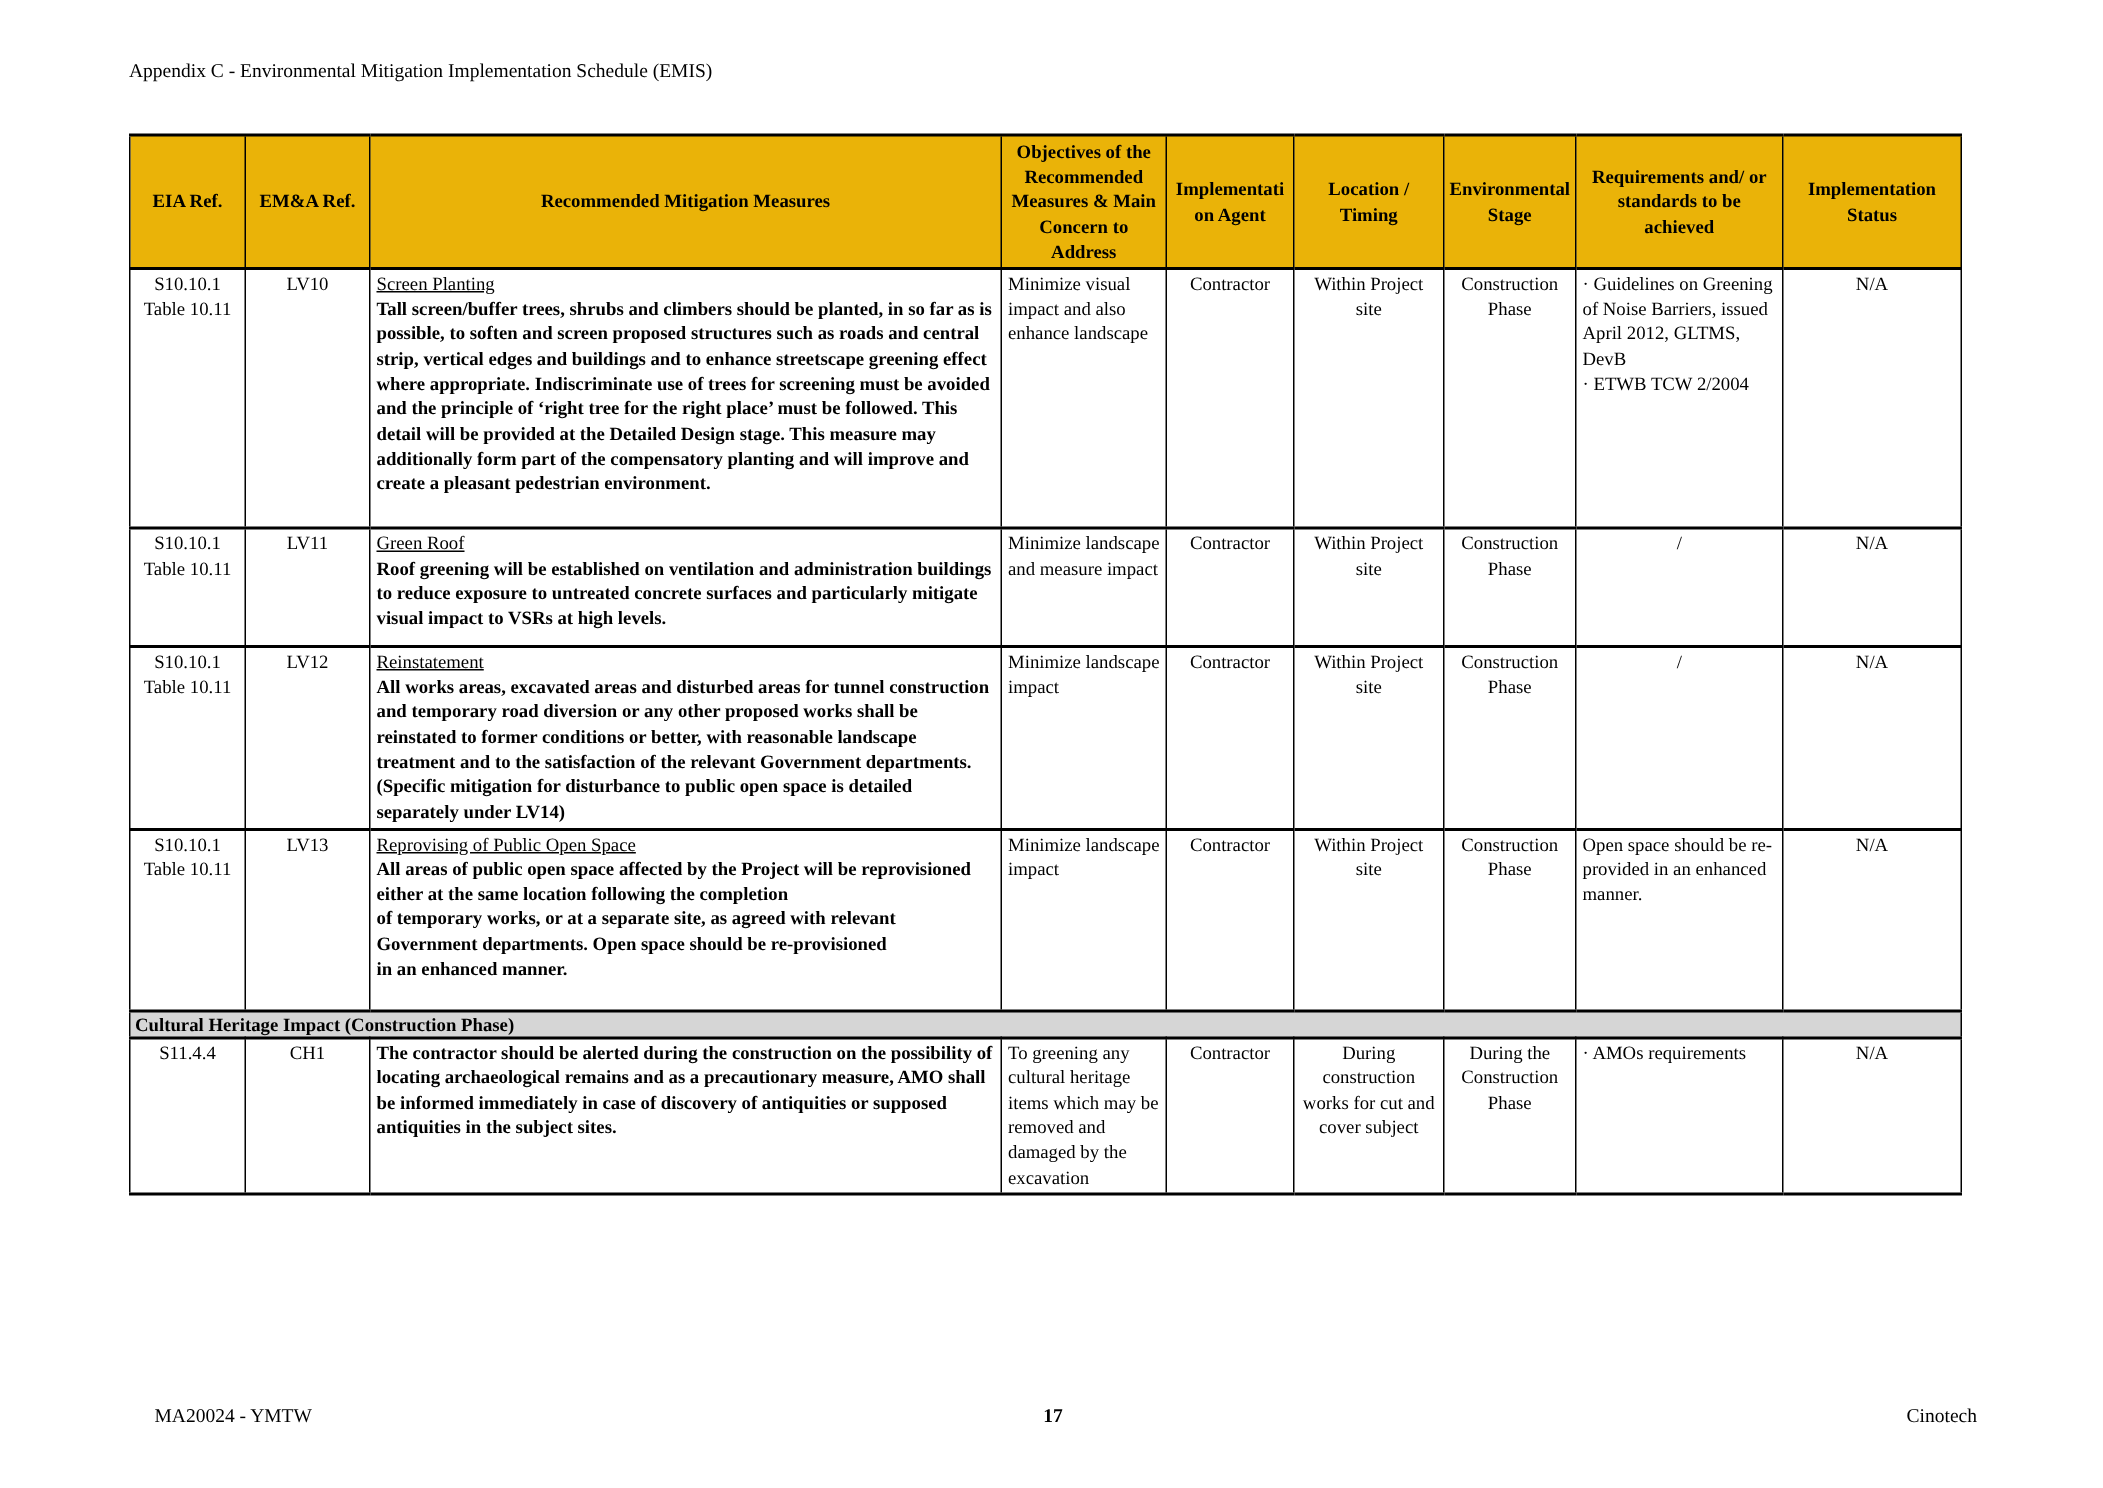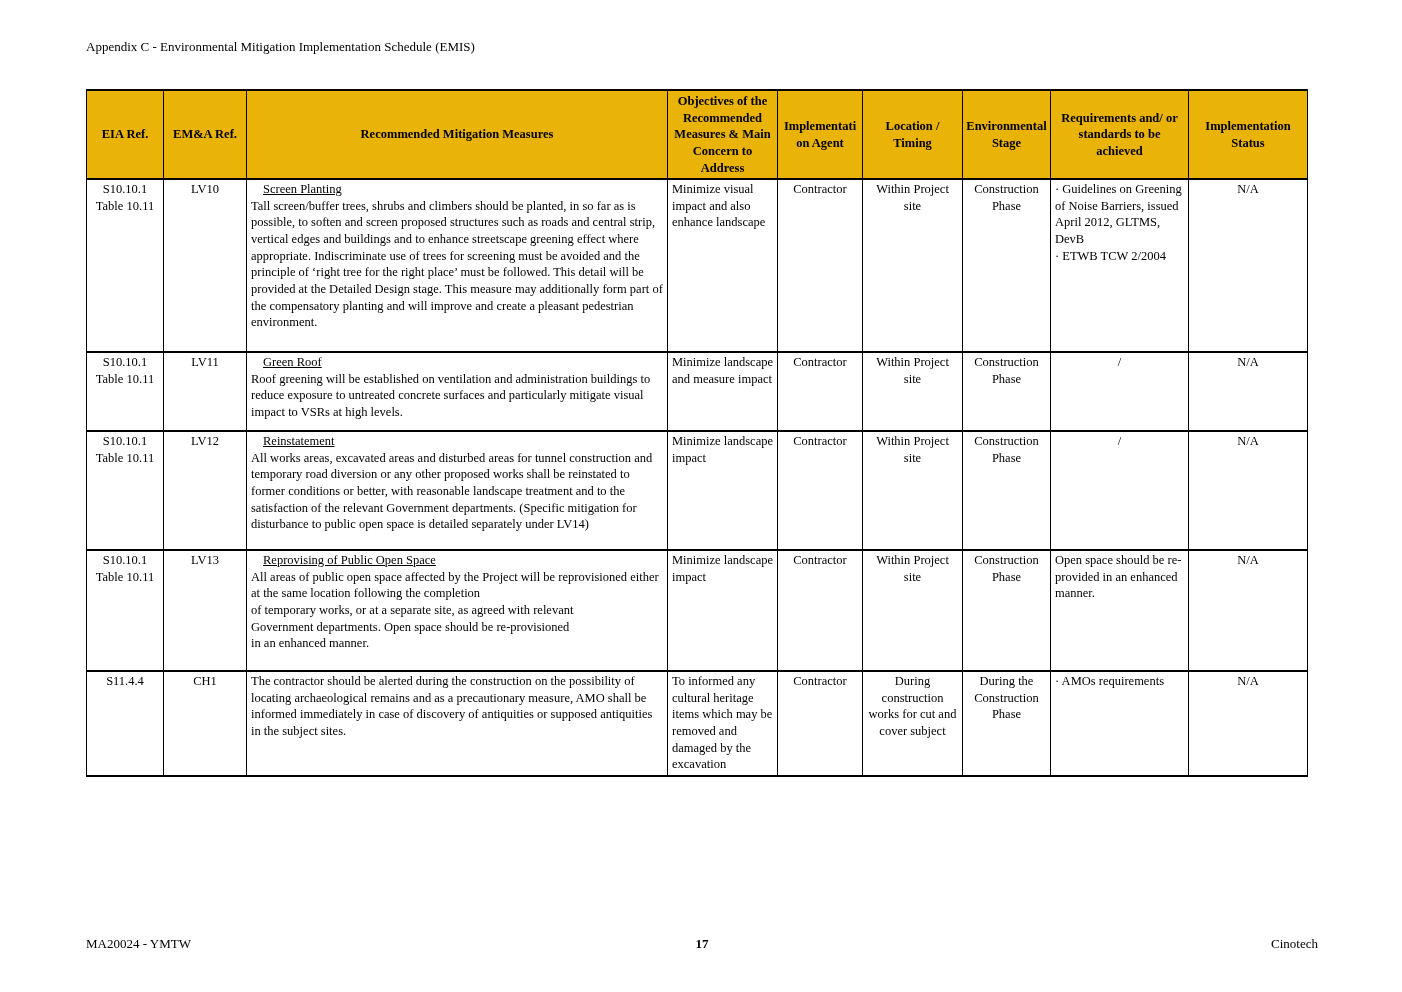--- a/index.html
+++ b/index.html
@@ -38,37 +38,37 @@
   }
   table.emis thead th {
     background: #eab308;
     font-weight: bold;
     text-align: center;
     vertical-align: middle;
     padding: 2px 3px;
   }
   td.center { text-align: center; }
   .pre { white-space: pre-line; }
-  .measure-title { display: block; text-decoration: underline; margin-left: 12px; }
-  .measure-body { display: block; white-space: pre-line; }
+  .measure-title { display: block; text-decoration: underline; }
+  .measure-body { display: block; white-space: pre-line; font-weight: bold; }
   tr.section-row td {
     background: #d6d6d6;
     font-weight: bold;
     text-align: left;
     padding: 0 3px;
     line-height: 16px;
   }
   .page-footer {
     position: absolute;
     left: 86px;
     right: 84px;
     top: 936px;
     font-size: 13px;
   }
-  .page-footer .footer-left { position: absolute; left: 0; top: 0; }
+  .page-footer .footer-left { position: absolute; left: 17px; top: 0; }
   .page-footer .footer-center { position: absolute; left: 0; right: 0; top: 0; text-align: center; font-weight: bold; }
   .page-footer .footer-right { position: absolute; right: 0; top: 0; }
 </style>
 </head>
 <body>
 
 <div class="page-header">Appendix C - Environmental Mitigation Implementation Schedule (EMIS)</div>
 
 <table class="emis">
   <colgroup>
@@ -153,27 +153,30 @@
 Government departments. Open space should be re-provisioned
 in an enhanced manner.</span>
       </td>
       <td>Minimize landscape impact</td>
       <td class="center">Contractor</td>
       <td class="center">Within Project site</td>
       <td class="center">Construction Phase</td>
       <td class="pre">Open space should be re-provided in an enhanced manner.</td>
       <td class="center">N/A</td>
     </tr>
+    <tr class="section-row" style="height:18px">
+      <td colspan="9">Cultural Heritage Impact (Construction Phase)</td>
+    </tr>
     <tr style="height:104px">
       <td class="center pre">S11.4.4</td>
       <td class="center">CH1</td>
       <td>
         <span class="measure-body">The contractor should be alerted during the construction on the possibility of locating archaeological remains and as a precautionary measure, AMO shall be informed immediately in case of discovery of antiquities or supposed antiquities in the subject sites.</span>
       </td>
-      <td>To informed any cultural heritage items which may be removed and damaged by the excavation</td>
+      <td>To greening any cultural heritage items which may be removed and damaged by the excavation</td>
       <td class="center">Contractor</td>
       <td class="center">During construction works for cut and cover subject</td>
       <td class="center">During the Construction Phase</td>
       <td class="pre">· AMOs requirements</td>
       <td class="center">N/A</td>
     </tr>
   </tbody>
 </table>
 
 <div class="page-footer">

